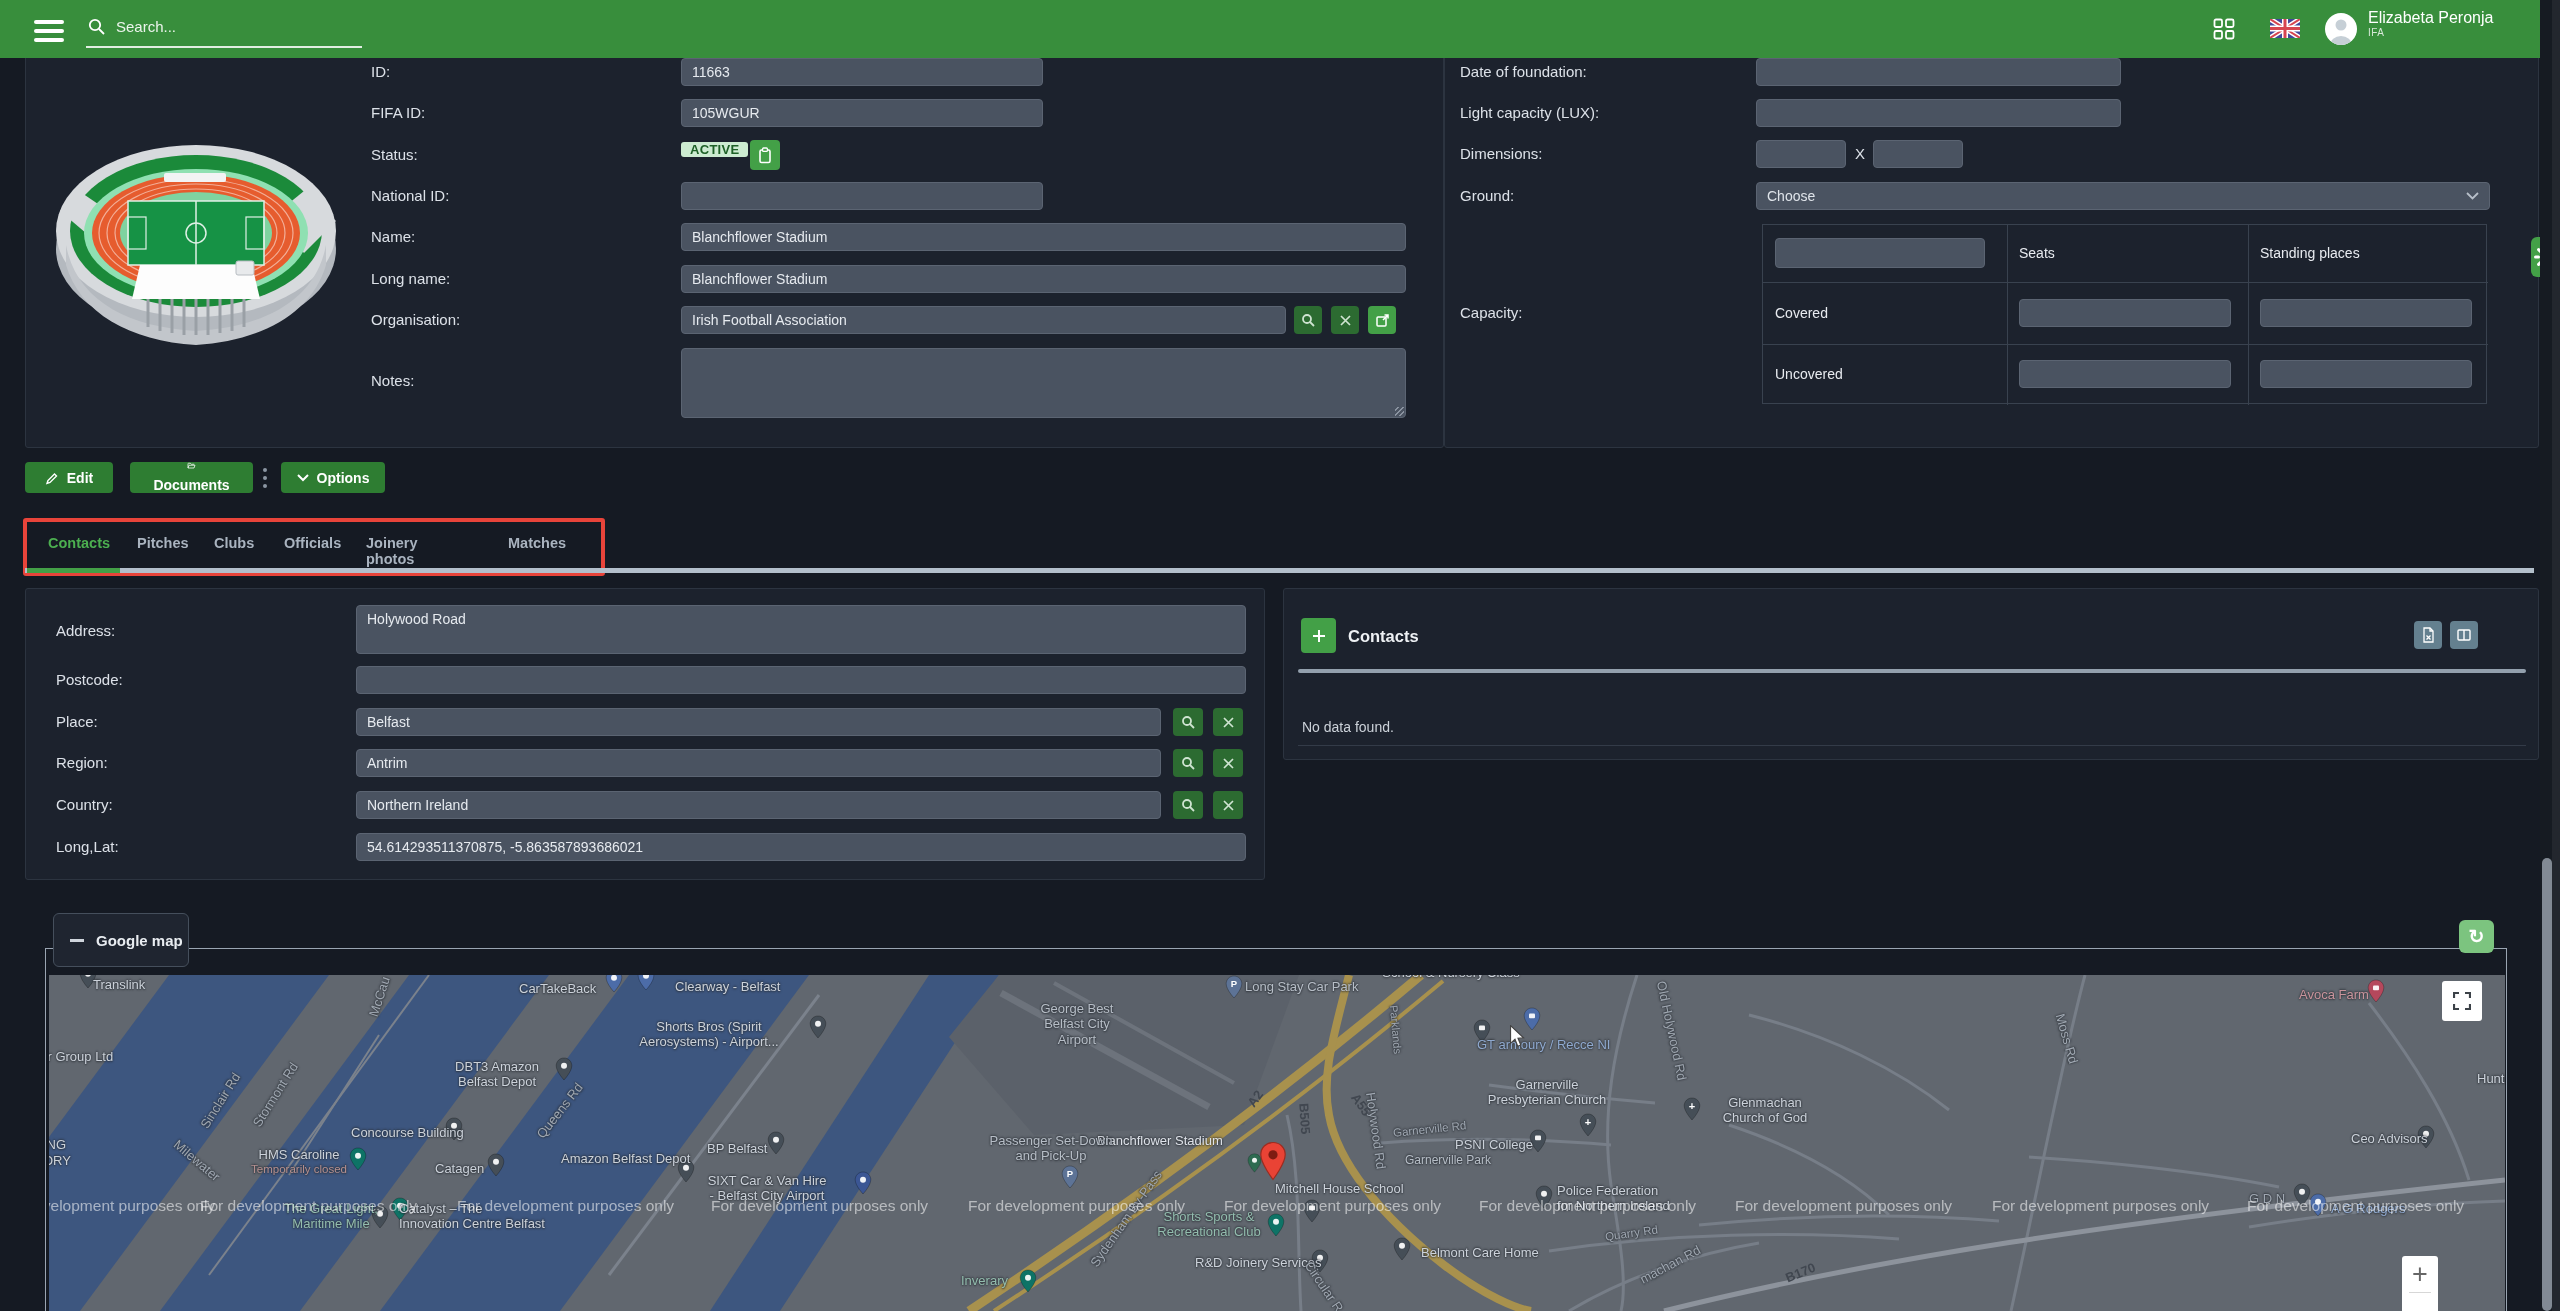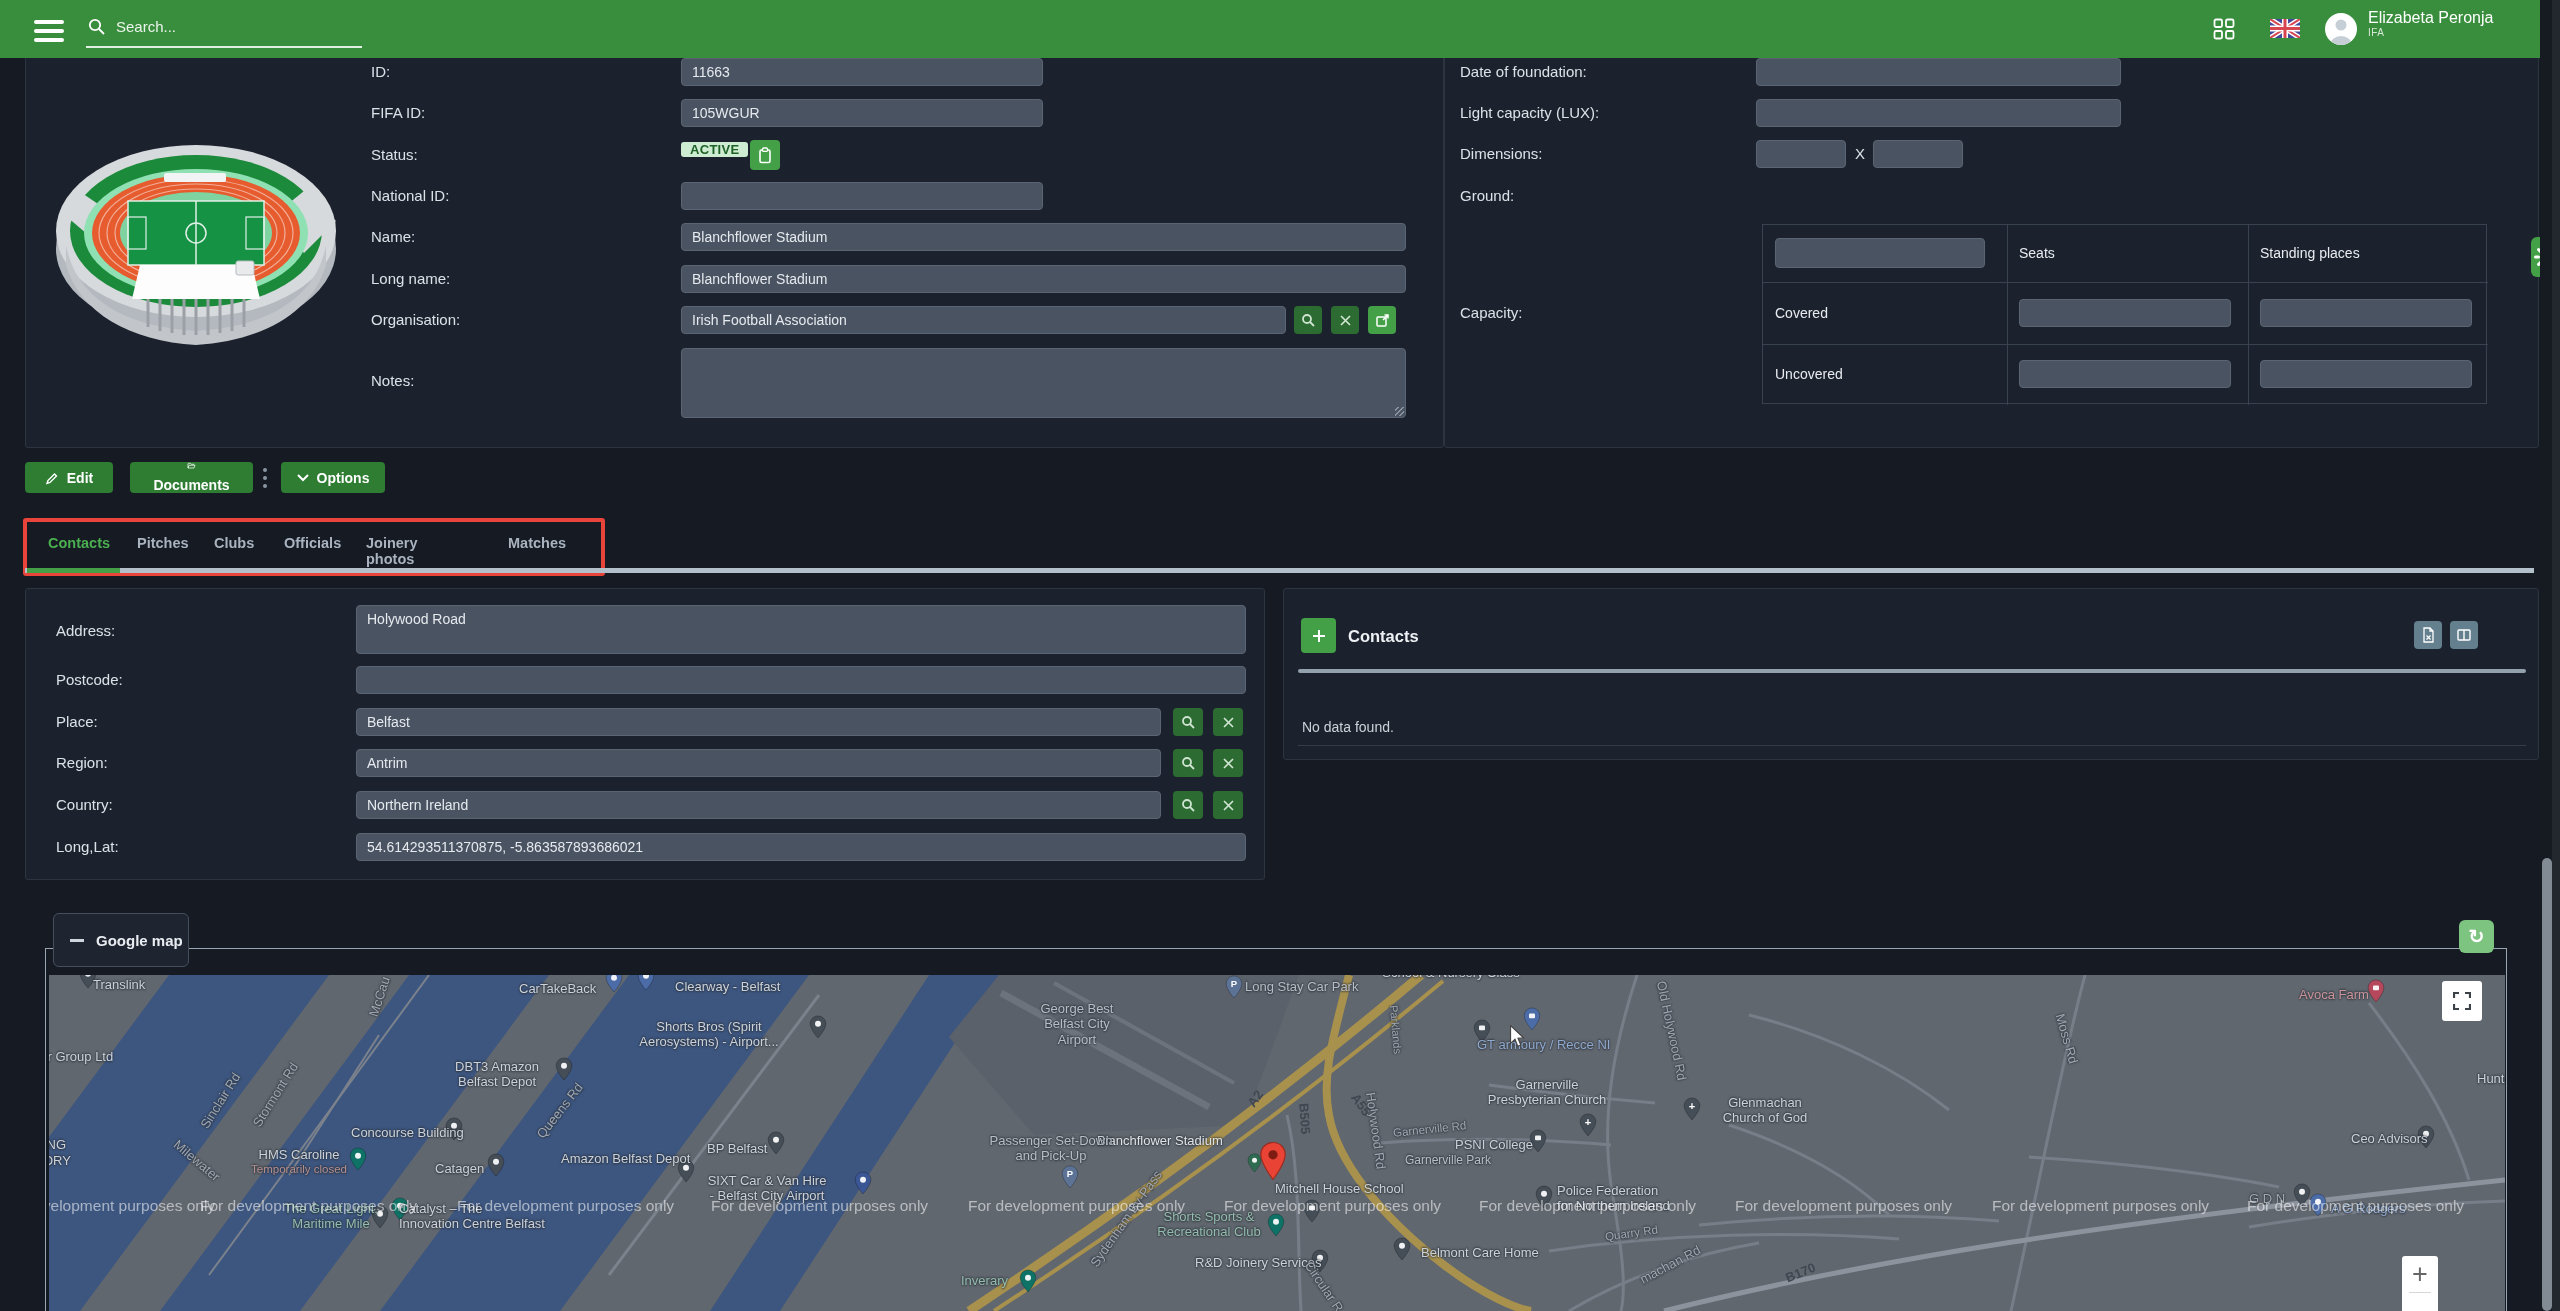--- a/index.html
+++ b/index.html
@@ -156,20 +156,26 @@
 
   <span class="abs flabel" style="left:15px;top:70px;">Light capacity (LUX):</span>
   <input class="abs inp" style="left: 311px; top: 70px; width: 365px;" value="">
 
   <span class="abs flabel" style="left:15px;top:111px;">Dimensions:</span>
   <input class="abs inp" style="left: 311px; top: 111px; width: 90px;">
   <span class="abs flab flabel" style="left:410px;top:111px;">X</span>
   <input class="abs inp" style="left: 428px; top: 111px; width: 90px;">
 
   <span class="abs flabel" style="left:15px;top:153px;">Ground:</span>
+  <div class="abs selectbox" style="left:311px;top:153px;width:734px;">
+    <span>Choose</span>
+    <svg width="13" height="8" viewBox="0 0 13 8">
+        <path d="M1,1 L6.5,6.5 L12,1" fill="none" stroke="#b7bfc9" stroke-width="1.8"></path>
+      </svg>
+  </div>
 
   <span class="abs flabel" style="left:15px;top:270px;">Capacity:</span>
 
   <div class="abs captable" style="left:317px;top:195px;width:725px;height:180px;">
     <div class="abs cline" style="left:244px;top:0;width:1px;height:180px;"></div>
     <div class="abs cline" style="left:485px;top:0;width:1px;height:180px;"></div>
     <div class="abs cline" style="left:0;top:57px;width:725px;height:1px;"></div>
     <div class="abs cline" style="left:0;top:119px;width:725px;height:1px;"></div>
     <input class="abs inp" style="left: 12px; top: 13px; width: 210px; height: 30px;">
     <span class="abs capheadtxt" style="left:256px;top:20px;">Seats</span>

